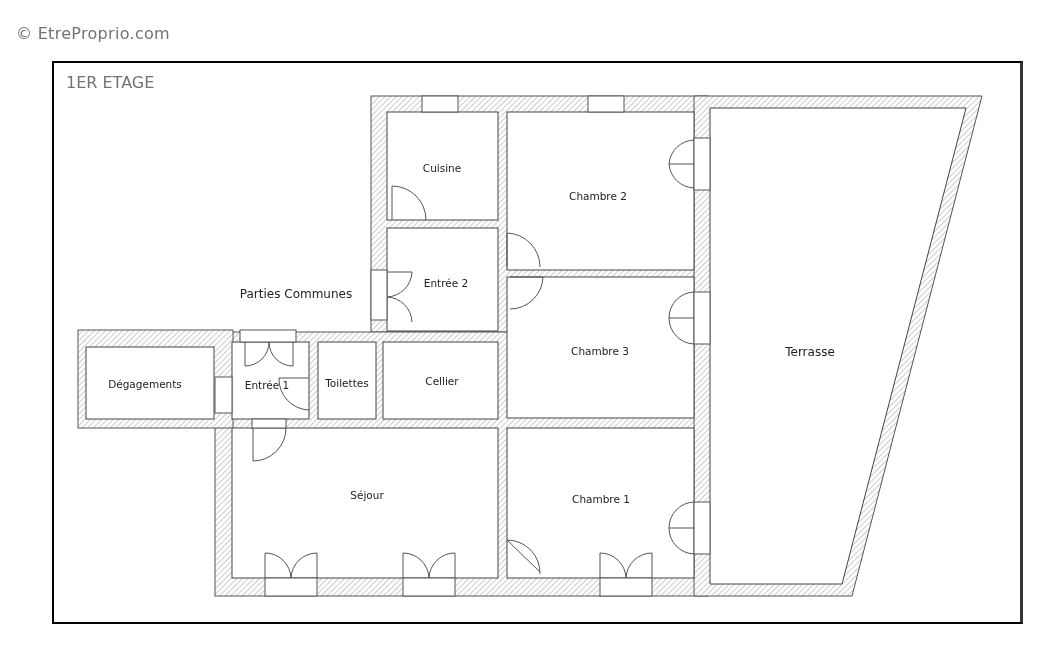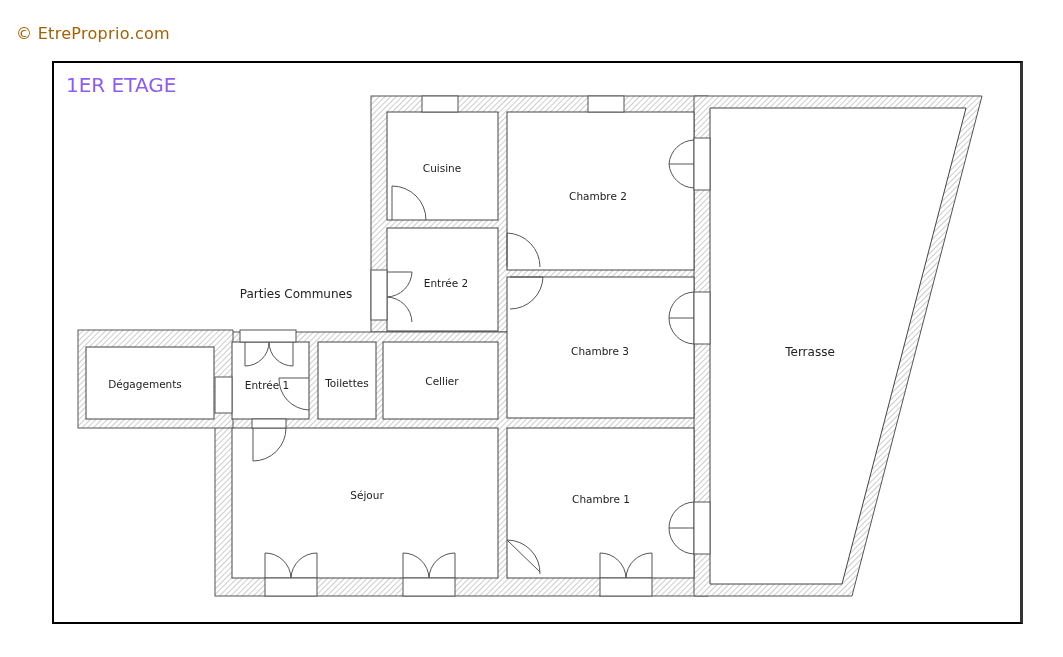--- a/index.html
+++ b/index.html
@@ -1,19 +1,19 @@
 <!DOCTYPE html>
 <html><head>
 <meta charset="utf-8">
 <style>
   html, body { margin:0; padding:0; background:#ffffff; }
   body { width:1063px; height:657px; position:relative; overflow:hidden; font-family:"DejaVu Sans", sans-serif; }
-  .watermark { position:absolute; left:16px; top:24px; font-size:16px; color:#a16207; letter-spacing:0.3px; }
+  .watermark { position:absolute; left:16px; top:24px; font-size:16px; color:#737373; letter-spacing:0.3px; }
   .frame { position:absolute; left:52px; top:61px; width:966px; height:559px; border:2px solid #000; border-right:3px solid #333; box-sizing:content-box; }
-  .title { position:absolute; left:66px; top:73px; font-size:20px; color:#8b5cf6; }
+  .title { position:absolute; left:66px; top:73px; font-size:16px; color:#737373; }
   svg { position:absolute; left:0; top:0; }
   .lbl { font-family:"DejaVu Sans", sans-serif; font-size:10.5px; fill:#222; }
   .lbl-lg { font-family:"DejaVu Sans", sans-serif; font-size:12px; fill:#222; }
 </style>
 </head>
 <body>
 
 <div class="watermark">© EtreProprio.com</div>
 <div class="frame"></div>
 <div class="title">1ER ETAGE</div>

